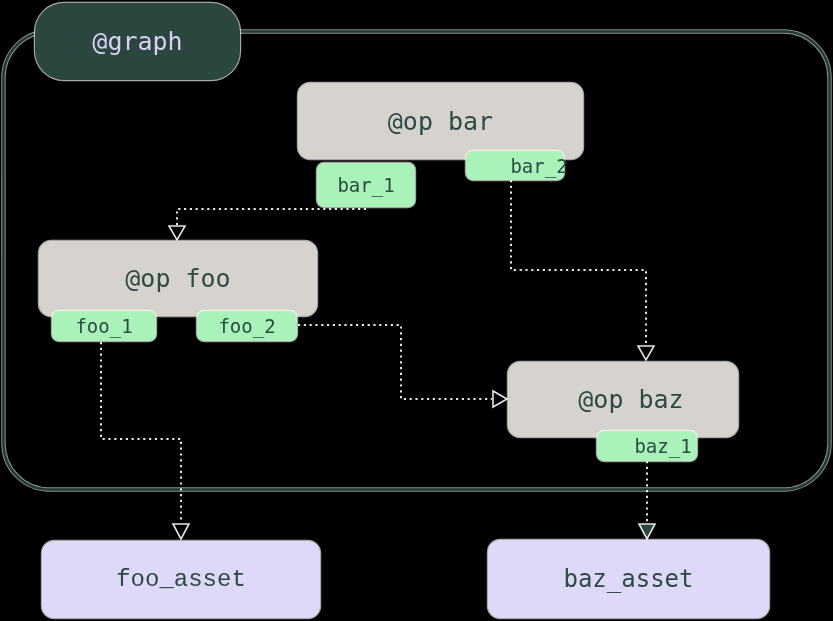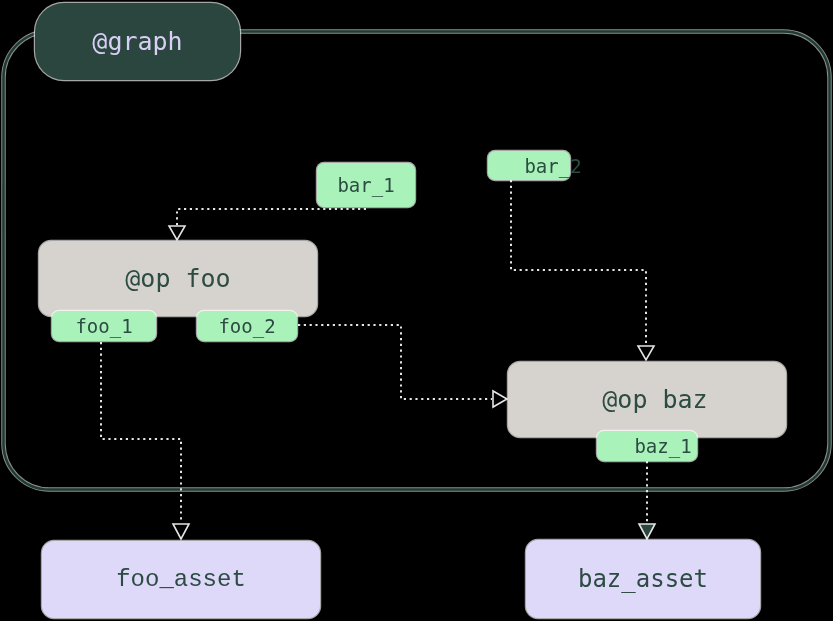--- a/index.html
+++ b/index.html
@@ -106,44 +106,47 @@
     <g>
       <path class="edge-path" d="M 647 461 L 647 523"></path>
       <polygon class="arrowhead filled" points="639,524 655,524 647,539"></polygon>
     </g>
   </svg>
 
   <div class="node graph-label rim" style="left:35px;top:3px;width:205px;height:77px;border-radius:29px;">
     <span>@graph</span>
   </div>
 
+  <div class="node op rim" style="left:298px;top:83px;width:285px;height:76px;">
+    <span>@op bar</span>
+  </div>
   <div class="node output-tag rim" style="left:317px;top:151px;width:98px;height:44px;margin-top:12px;">
     <span>bar_1</span>
   </div>
-  <div class="node output-tag rim" style="left:488px;top:151px;width:82px;height:29px;padding-left:48px;">
+  <div class="node output-tag rim" style="left:466px;top:151px;width:98px;height:29px;padding-left:48px;">
     <span>bar_2</span>
   </div>
 
   <div class="node op rim" style="left:39px;top:241px;width:278px;height:75px;">
     <span>@op foo</span>
   </div>
   <div class="node output-tag rim" style="left:52px;top:311px;width:104px;height:30px;">
     <span>foo_1</span>
   </div>
   <div class="node output-tag rim" style="left:197px;top:311px;width:100px;height:30px;">
     <span>foo_2</span>
   </div>
 
-  <div class="node op rim" style="left:508px;top:362px;width:278px;height:75px;padding-left:16px;">
+  <div class="node op rim" style="left:508px;top:362px;width:230px;height:75px;padding-left:16px;">
     <span>@op baz</span>
   </div>
   <div class="node output-tag rim" style="left:597px;top:431px;width:100px;height:30px;padding-left:32px;">
     <span>baz_1</span>
   </div>
 
   <div class="node asset rim" style="left:42px;top:541px;width:278px;height:77px;font-family:Liberation Mono, monospace;">
     <span>foo_asset</span>
   </div>
-  <div class="node asset rim" style="left:526px;top:540px;width:234px;height:78px;">
+  <div class="node asset rim" style="left:488px;top:540px;width:281px;height:78px;">
     <span>baz_asset</span>
   </div>
 
 </div>
 
 </body></html>

